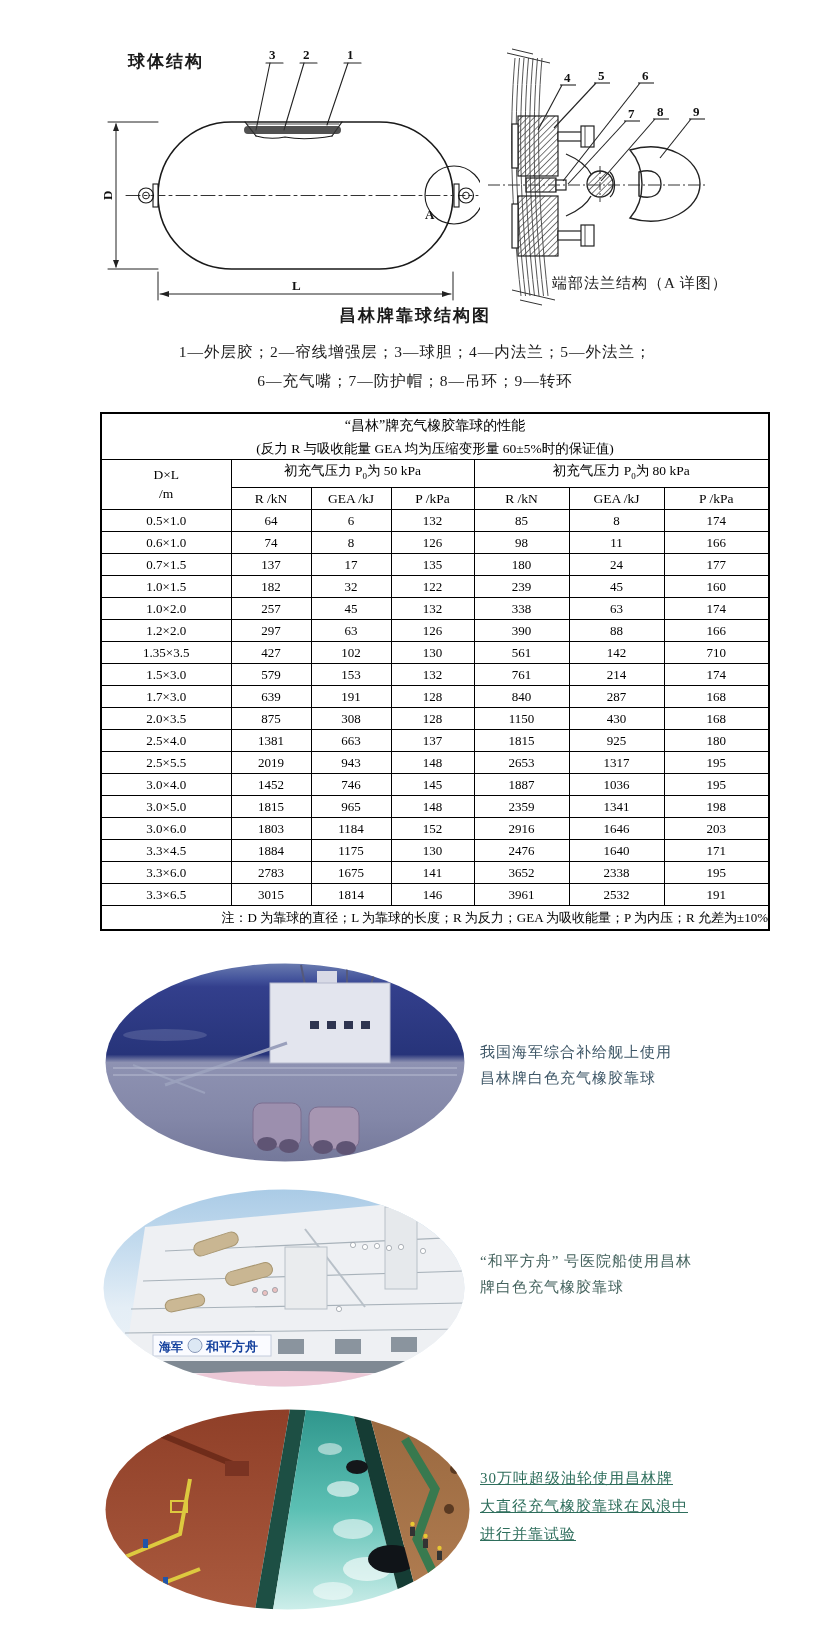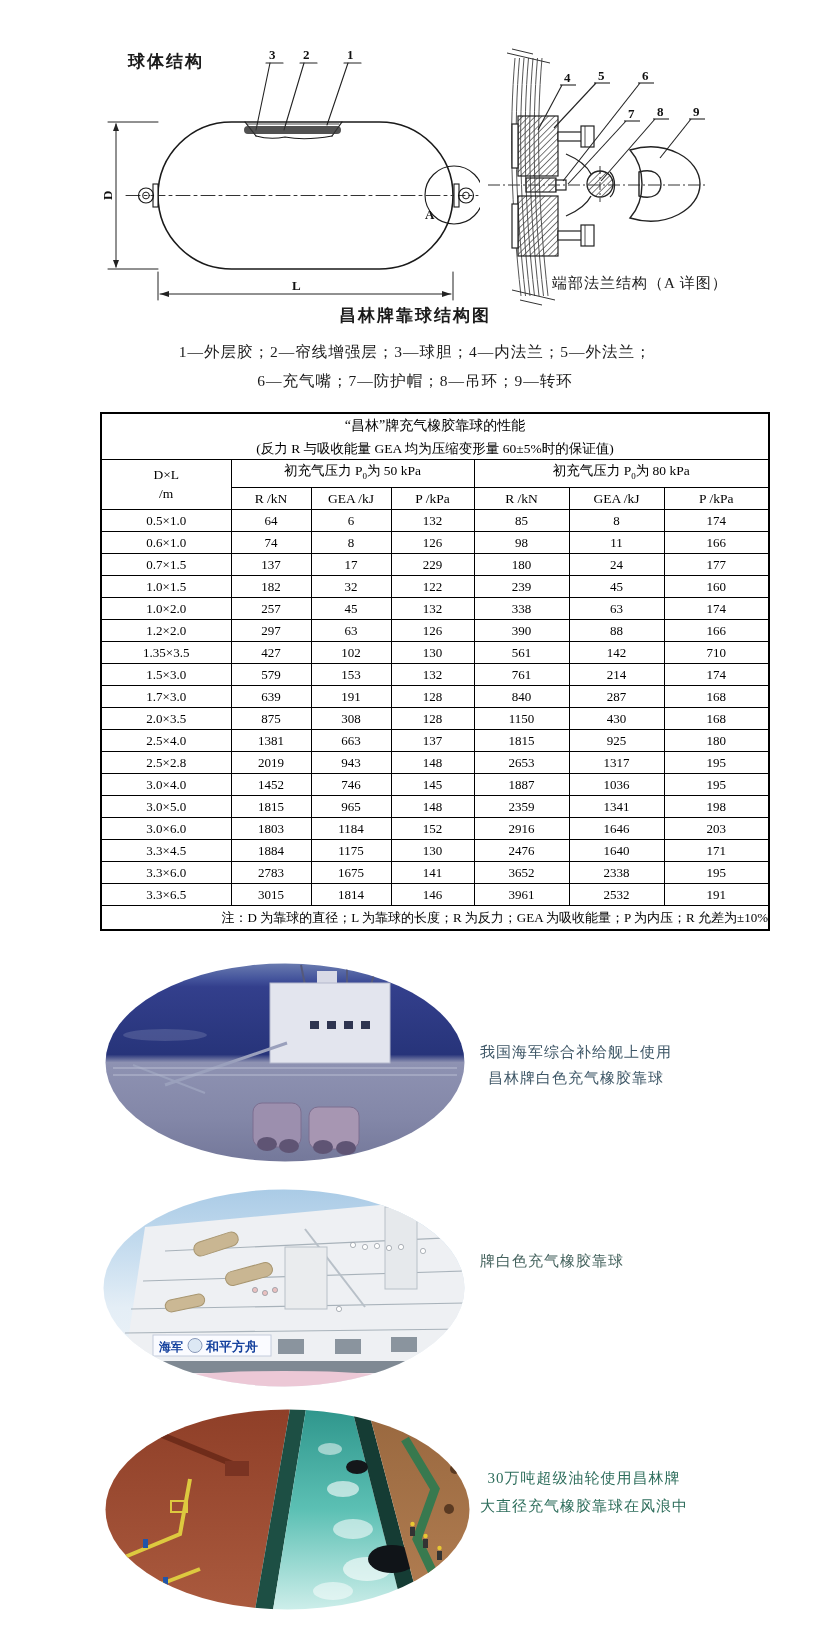--- a/index.html
+++ b/index.html
@@ -15,21 +15,21 @@
                font-size:13px; color:#000; border:2px solid #000; }
   table.perf td { border:1px solid #000; text-align:center; padding:0;
                   height:21px; line-height:21px; overflow:hidden; }
   table.perf td.tt { font-size:14px; border-bottom:none; height:22px; line-height:24px; }
   table.perf td.st { font-size:13.5px; border-top:none; height:21px; line-height:20px; }
   table.perf td.hd { font-size:13.5px; }
   table.perf td.note-cell { text-align:right; padding-left:22px; font-size:13px; height:23px; line-height:23px; }
   table.perf sub { font-size:9px; }
 
   
-  .photo-caption { position:absolute; font-size:15px; letter-spacing:1px;text-align:center; }
+  .photo-caption { position:absolute; font-size:15px; letter-spacing:1px; }
   .photo-caption div { height:26px; line-height:26px; white-space:nowrap; }
   .photo-caption.wide div { height:28px; line-height:28px; }
 
   
   .fig-title { position:absolute; left:0; top:292px; width:830px; text-align:center;
                font-size:17px; font-weight:bold; letter-spacing:2px; color:#1a1a1a; }
   .fig-legend { position:absolute; left:0; width:830px; text-align:center;
                 font-size:15.5px; letter-spacing:1px; color:#1a1a1a; }
 
   svg text { font-family:"Liberation Serif","DejaVu Serif",serif; }
@@ -241,21 +241,21 @@
             <td>8</td>
             <td>126</td>
             <td>98</td>
             <td>11</td>
             <td>166</td>
           </tr>
           <tr>
             <td>0.7×1.5</td>
             <td>137</td>
             <td>17</td>
-            <td>229</td>
+            <td>135</td>
             <td>180</td>
             <td>24</td>
             <td>177</td>
           </tr>
           <tr>
             <td>1.0×1.5</td>
             <td>182</td>
             <td>32</td>
             <td>122</td>
             <td>239</td>
@@ -319,21 +319,21 @@
           <tr>
             <td>2.5×4.0</td>
             <td>1381</td>
             <td>663</td>
             <td>137</td>
             <td>1815</td>
             <td>925</td>
             <td>180</td>
           </tr>
           <tr>
-            <td>2.5×2.8</td>
+            <td>2.5×5.5</td>
             <td>2019</td>
             <td>943</td>
             <td>148</td>
             <td>2653</td>
             <td>1317</td>
             <td>195</td>
           </tr>
           <tr>
             <td>3.0×4.0</td>
             <td>1452</td>
@@ -493,20 +493,21 @@
         <rect x="50" y="146" width="118" height="21" fill="#fafbff" stroke="#c4ccdc"></rect>
         <circle cx="92" cy="156.5" r="7" fill="#dce8f4" stroke="#8898b8"></circle>
         <text x="56" y="162" font-size="12" font-weight="bold" fill="#16429e">海军</text>
         <text x="103" y="162" font-size="13" font-weight="bold" fill="#16429e">和平方舟</text>
       </g>
       <rect x="0" y="172" width="362" height="12" fill="#636f7a" opacity="0.8"></rect>
       <ellipse cx="181" cy="197" rx="155" ry="15" fill="#ecc8d6"></ellipse>
     </g>
   </svg>
   <div class="photo-caption" style="left: 480px; top: 1236px; color: rgb(69, 99, 94);">
+    <div>“和平方舟” 号医院船使用昌林</div>
     <div>牌白色充气橡胶靠球</div>
   </div>
 
   <svg class="abs" style="left:105px;top:1397px;" width="365" height="201" viewBox="0 0 365 201">
     <defs>
       <clipPath id="pc3">
           <ellipse cx="182.5" cy="100.5" rx="182" ry="100"></ellipse>
         </clipPath>
       <linearGradient id="red3" x1="0" y1="0" x2="0" y2="1">
         <stop offset="0" stop-color="#8f3f28"></stop>
@@ -558,18 +559,19 @@
           <circle cx="320.5" cy="127" r="2.2" fill="#e8c832"></circle>
         <rect x="332" y="142" width="5" height="9" fill="#333"></rect>
           <circle cx="334.5" cy="139" r="2.2" fill="#e8c832"></circle>
       </g>
       <g fill="#5a3a22">
         <circle cx="350" cy="60" r="5"></circle>
           <circle cx="344" cy="100" r="5"></circle>
       </g>
     </g>
   </svg>
-  <div class="photo-caption wide" style="left: 480px; top: 1452px; color: rgb(46, 110, 92);">
+  <div class="photo-caption wide" style="left: 480px; top: 1452px; color: rgb(46, 110, 92); text-decoration: underline;">
     <div>30万吨超级油轮使用昌林牌</div>
     <div>大直径充气橡胶靠球在风浪中</div>
+    <div>进行并靠试验</div>
   </div>
 
 </div>
 
 </body></html>

